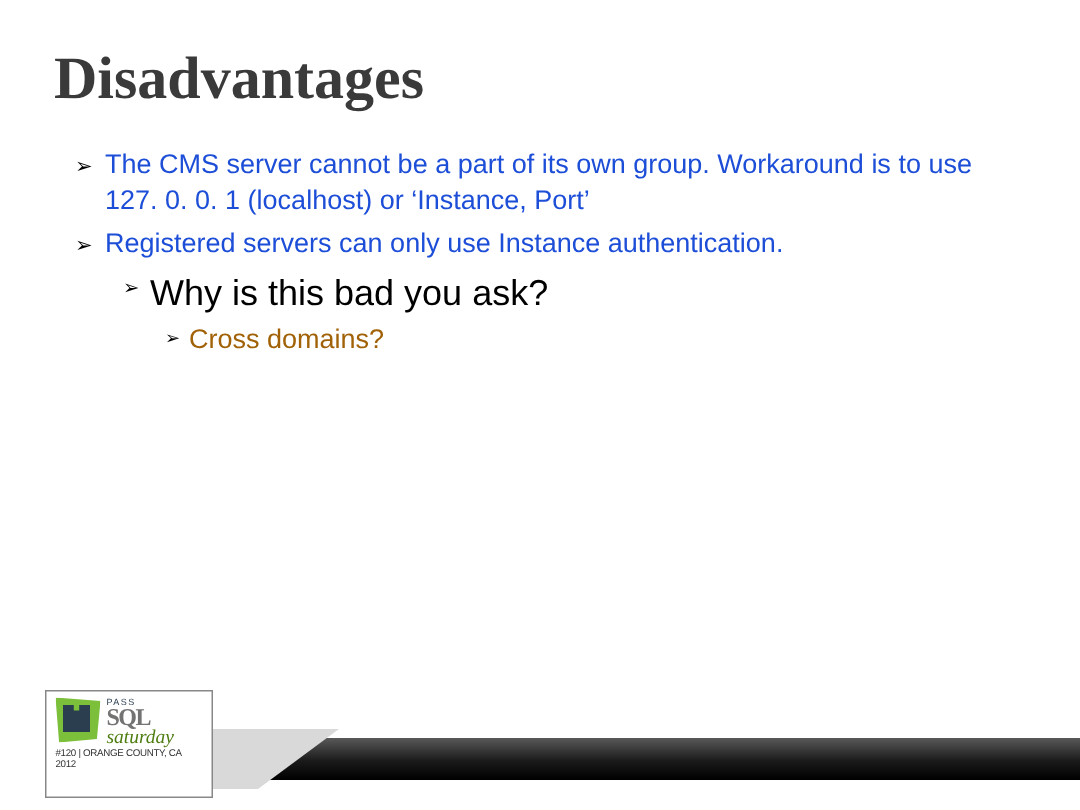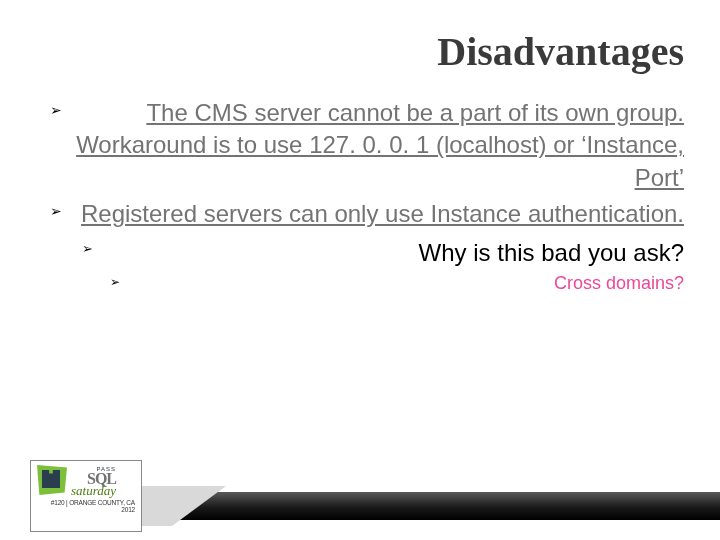--- a/index.html
+++ b/index.html
@@ -1,15 +1,15 @@
 <!DOCTYPE html>
 <html><head>
 <meta charset="utf-8">
 <style>
-  * { margin: 0; padding: 0; box-sizing: border-box; text-align: right; }
+  * { margin: 0; padding: 0; box-sizing: border-box; }
   body {
     width: 720px;
     height: 540px;
     background: #ffffff;
     font-family: Verdana, Geneva, sans-serif;
     position: relative;
     overflow: hidden;
   }
   .slide {
     padding: 28px 36px 0 36px;
@@ -18,27 +18,26 @@
     font-family: Georgia, 'Times New Roman', serif;
     font-size: 40px;
     font-weight: bold;
     color: #3a3a3a;
     margin-bottom: 22px;
   }
   .bullets {
     padding-left: 14px;
   }
   .b1 {
-    font-size: 24px;
-    color: #737373;
+    font-size: 18px;
+    color: #1d4ed8;
     margin-bottom: 4px;
     line-height: 1.35;
     padding-left: 20px;
     position: relative;
-    text-decoration: underline;
   }
   .b1::before {
     content: "➢";
     position: absolute;
     left: 0;
     top: 4px;
     color: #000;
     font-size: 14px;
   }
   .b2 {
@@ -52,21 +51,21 @@
   .b2::before {
     content: "➢";
     position: absolute;
     left: 0;
     top: 4px;
     color: #000;
     font-size: 13px;
   }
   .b3 {
     font-size: 18px;
-    color: #ec4899;
+    color: #a16207;
     margin: 4px 0 4px 60px;
     padding-left: 16px;
     position: relative;
     line-height: 1.3;
   }
   .b3::before {
     content: "➢";
     position: absolute;
     left: 0;
     top: 3px;

